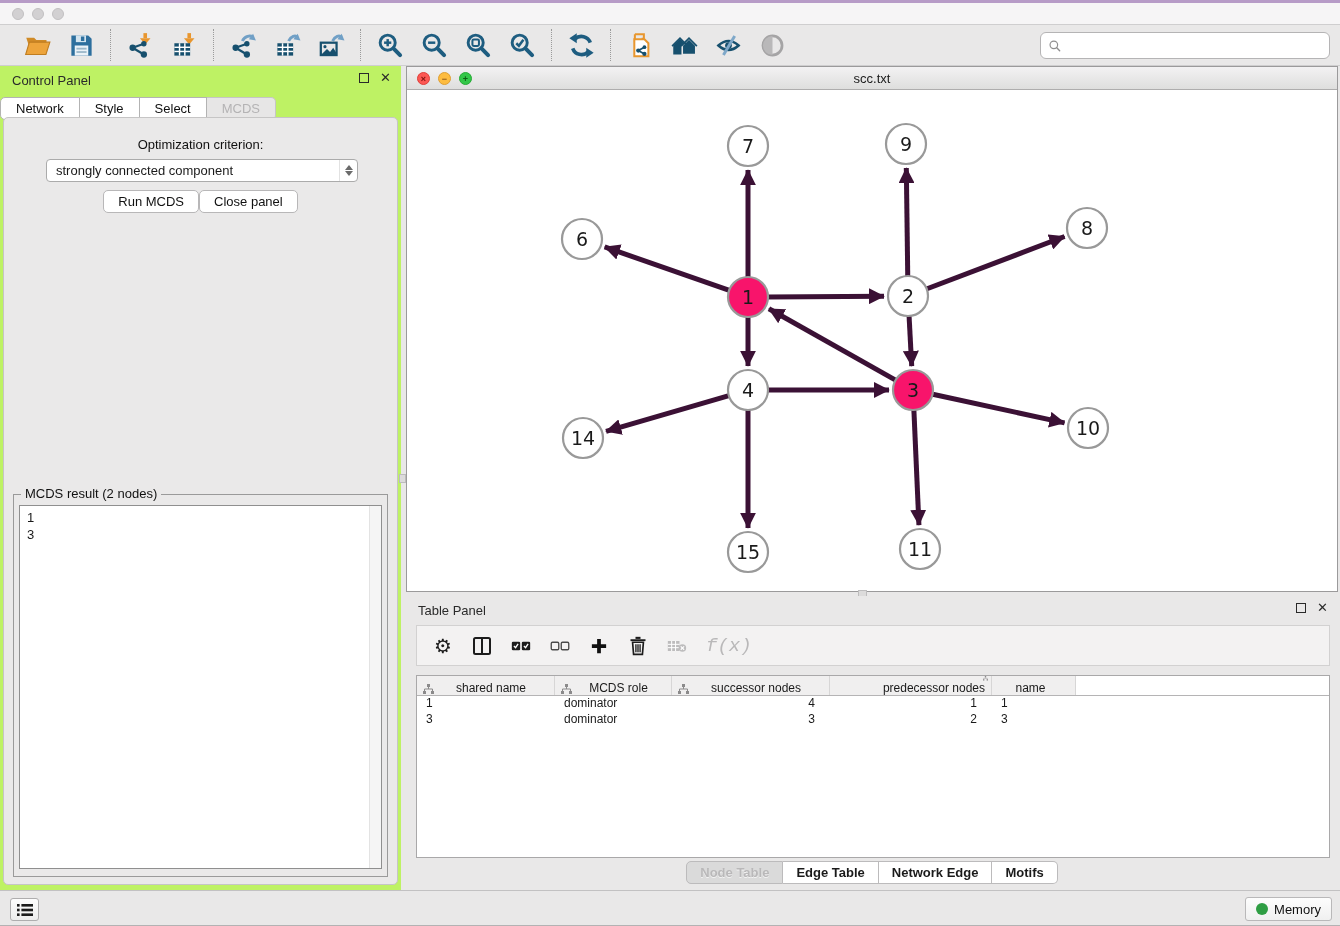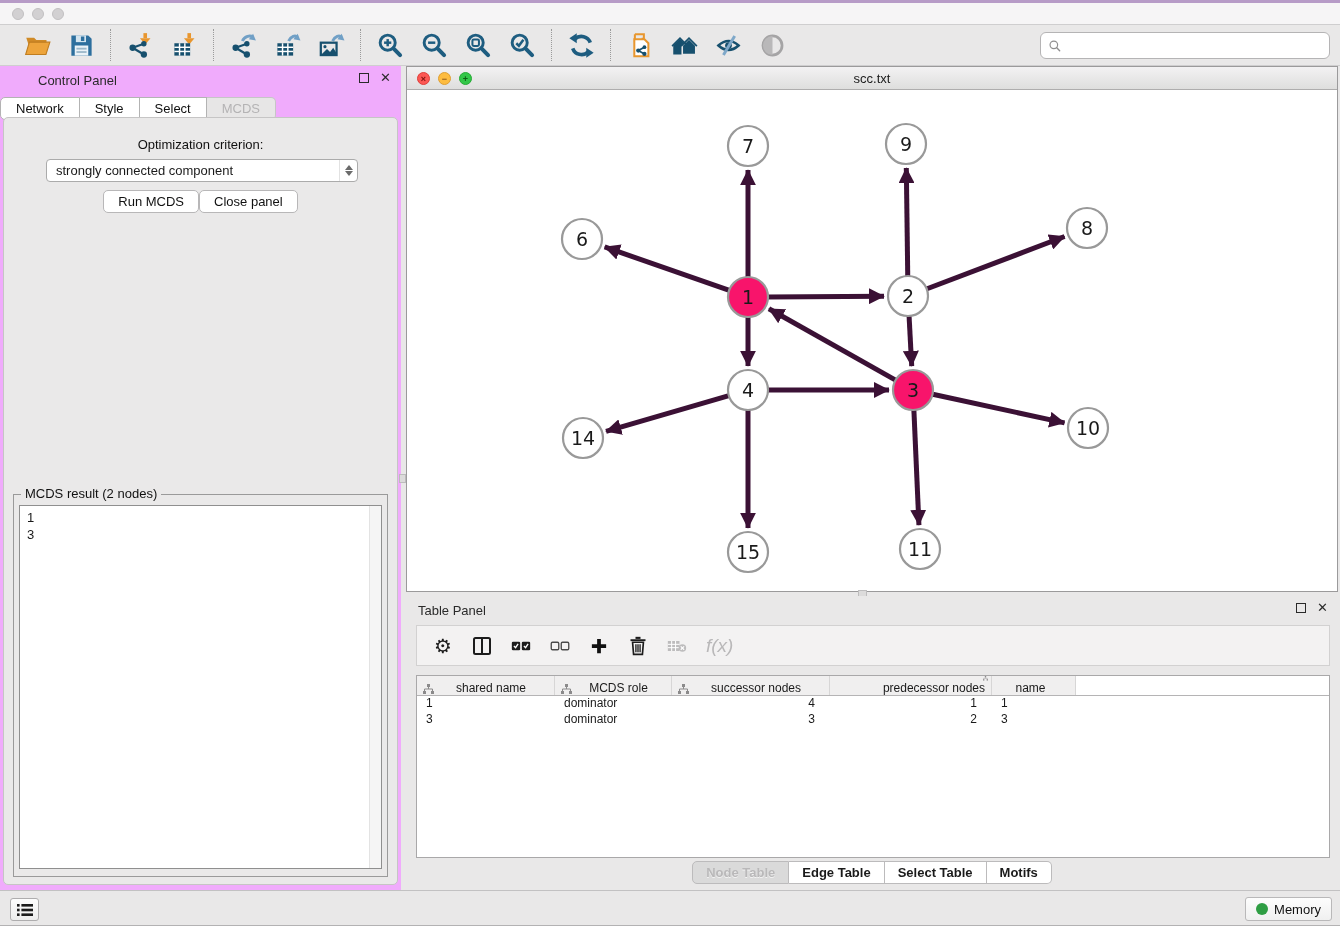--- a/index.html
+++ b/index.html
@@ -23,21 +23,21 @@
     border-bottom:1px solid #cfcecf; display:flex; align-items:center; padding-left:8px; }
   .tb-group { display:flex; align-items:center; gap:14px; padding:0 14px; }
   .tb-sep { width:1px; height:32px; border-left:1px dotted #9a9a9a; }
   .tb-btn { width:30px; height:30px; display:flex; align-items:center; justify-content:center; cursor:default; }
   .tb-btn svg { width:27px; height:27px; }
   .searchbox { position:absolute; right:10px; top:32px; width:290px; height:27px; background:#fff;
     border:1px solid #b5b4b5; border-radius:6px; display:flex; align-items:center; padding-left:7px; }
   .searchbox svg { width:14px; height:14px; }
   .searchbox input { border:none; outline:none; flex:1; height:20px; font-size:13px; background:transparent; }
   
-  .control-panel { position:absolute; left:0; top:66px; width:401px; height:824px; background:#f0abfc;padding-left:26px; }
+  .control-panel { position:absolute; left:0; top:66px; width:401px; height:824px; background:#bef264; }
   .panel-head { position:relative; height:28px; }
   .panel-head .panel-title { position:absolute; left:12px; top:7px; font-size:13px; color:#2a2a2a; }
   .panel-icons { position:absolute; right:10px; top:7px; display:flex; gap:11px; align-items:center; }
   .float-icon { width:10px; height:10px; border:1.6px solid #2a2a2a; }
   .close-icon { font-size:13px; font-weight:bold; color:#2a2a2a; line-height:10px; }
   .cp-tabs { position:absolute; left:0; top:31px; width:100%; display:flex; justify-content:flex-start; }
   .cp-tab { background:#fff; border:1px solid #b3b3b3; border-left:none; font-size:13px;
     padding:3px 15px; color:#111; }
   .cp-tab:first-child { border-left:1px solid #b3b3b3; border-radius:5px 0 0 5px; }
   .cp-tab:last-child { border-radius:0 5px 5px 0; }
@@ -81,21 +81,21 @@
   .split-handle-h { position:absolute; left:858px; top:590px; width:9px; height:7px;
     background:#dcdbdb; border:1px solid #bdbcbd; }
   
   .table-panel { position:absolute; left:406px; top:596px; width:932px; height:292px; background:#e9e8e8; }
   .tp-toolbar { position:absolute; left:10px; right:8px; top:29px; height:41px; background:#f3f2f2;
     border:1px solid #d2d1d1; display:flex; align-items:center; gap:19px; padding-left:16px; }
   .tp-icon { display:flex; align-items:center; justify-content:center; min-width:20px; height:24px; }
   .tp-icon svg { width:20px; height:20px; }
   .gear-glyph { font-size:20px; color:#1c1c1c; line-height:20px; }
   .plus-glyph svg { width:18px; height:18px; }
-  .fx-glyph { font-family:Liberation Sans, sans-serif; font-style:italic;
+  .fx-glyph { font-family:Liberation Mono, monospace; font-style:italic;
     font-size:19px; color:#b9b8b9; }
   .tp-table { position:absolute; left:10px; right:8px; top:79px; bottom:30px; background:#fff;
     border:1px solid #a9a8a9; overflow:hidden; }
   .thead { display:flex; height:20px; border-bottom:1px solid #b5b4b5; background:#fff; }
   .th { background:#f0efef; border-right:1px solid #d7d6d6; display:flex; align-items:flex-end;
     font-size:12px; color:#1a1a1a; }
   .th .tree-ic { margin-left:6px; }
   .th .th-label { flex:1; text-align:center; padding-right:6px; }
   .c0{width:138px;} .c1{width:117px;} .c2{width:158px;} .c3{width:162px;flex-direction:column;} .c4{width:84px;}
   .trow { display:flex; height:16px; font-size:12px; }
@@ -521,21 +521,21 @@
           <div class="tcell c1 left">dominator</div>
           <div class="tcell c2 right">3</div>
           <div class="tcell c3 right">2</div>
           <div class="tcell c4 left">3</div>
         </div>
       </div>
   </div>
   <div class="tp-tabs">
     <div class="tp-tab selected">Node Table</div>
     <div class="tp-tab">Edge Table</div>
-    <div class="tp-tab">Select Table</div>
+    <div class="tp-tab">Network Edge</div>
     <div class="tp-tab">Motifs</div>
   </div>
 </div>
 
 <div class="statusbar">
   <div class="list-btn">
     <svg width="16" height="14" viewBox="0 0 16 14">
         <g fill="#1c1c1c">
           <rect x="0" y="1" width="2.6" height="2.6"></rect>
           <rect x="4.4" y="1" width="11.6" height="2.6"></rect>

